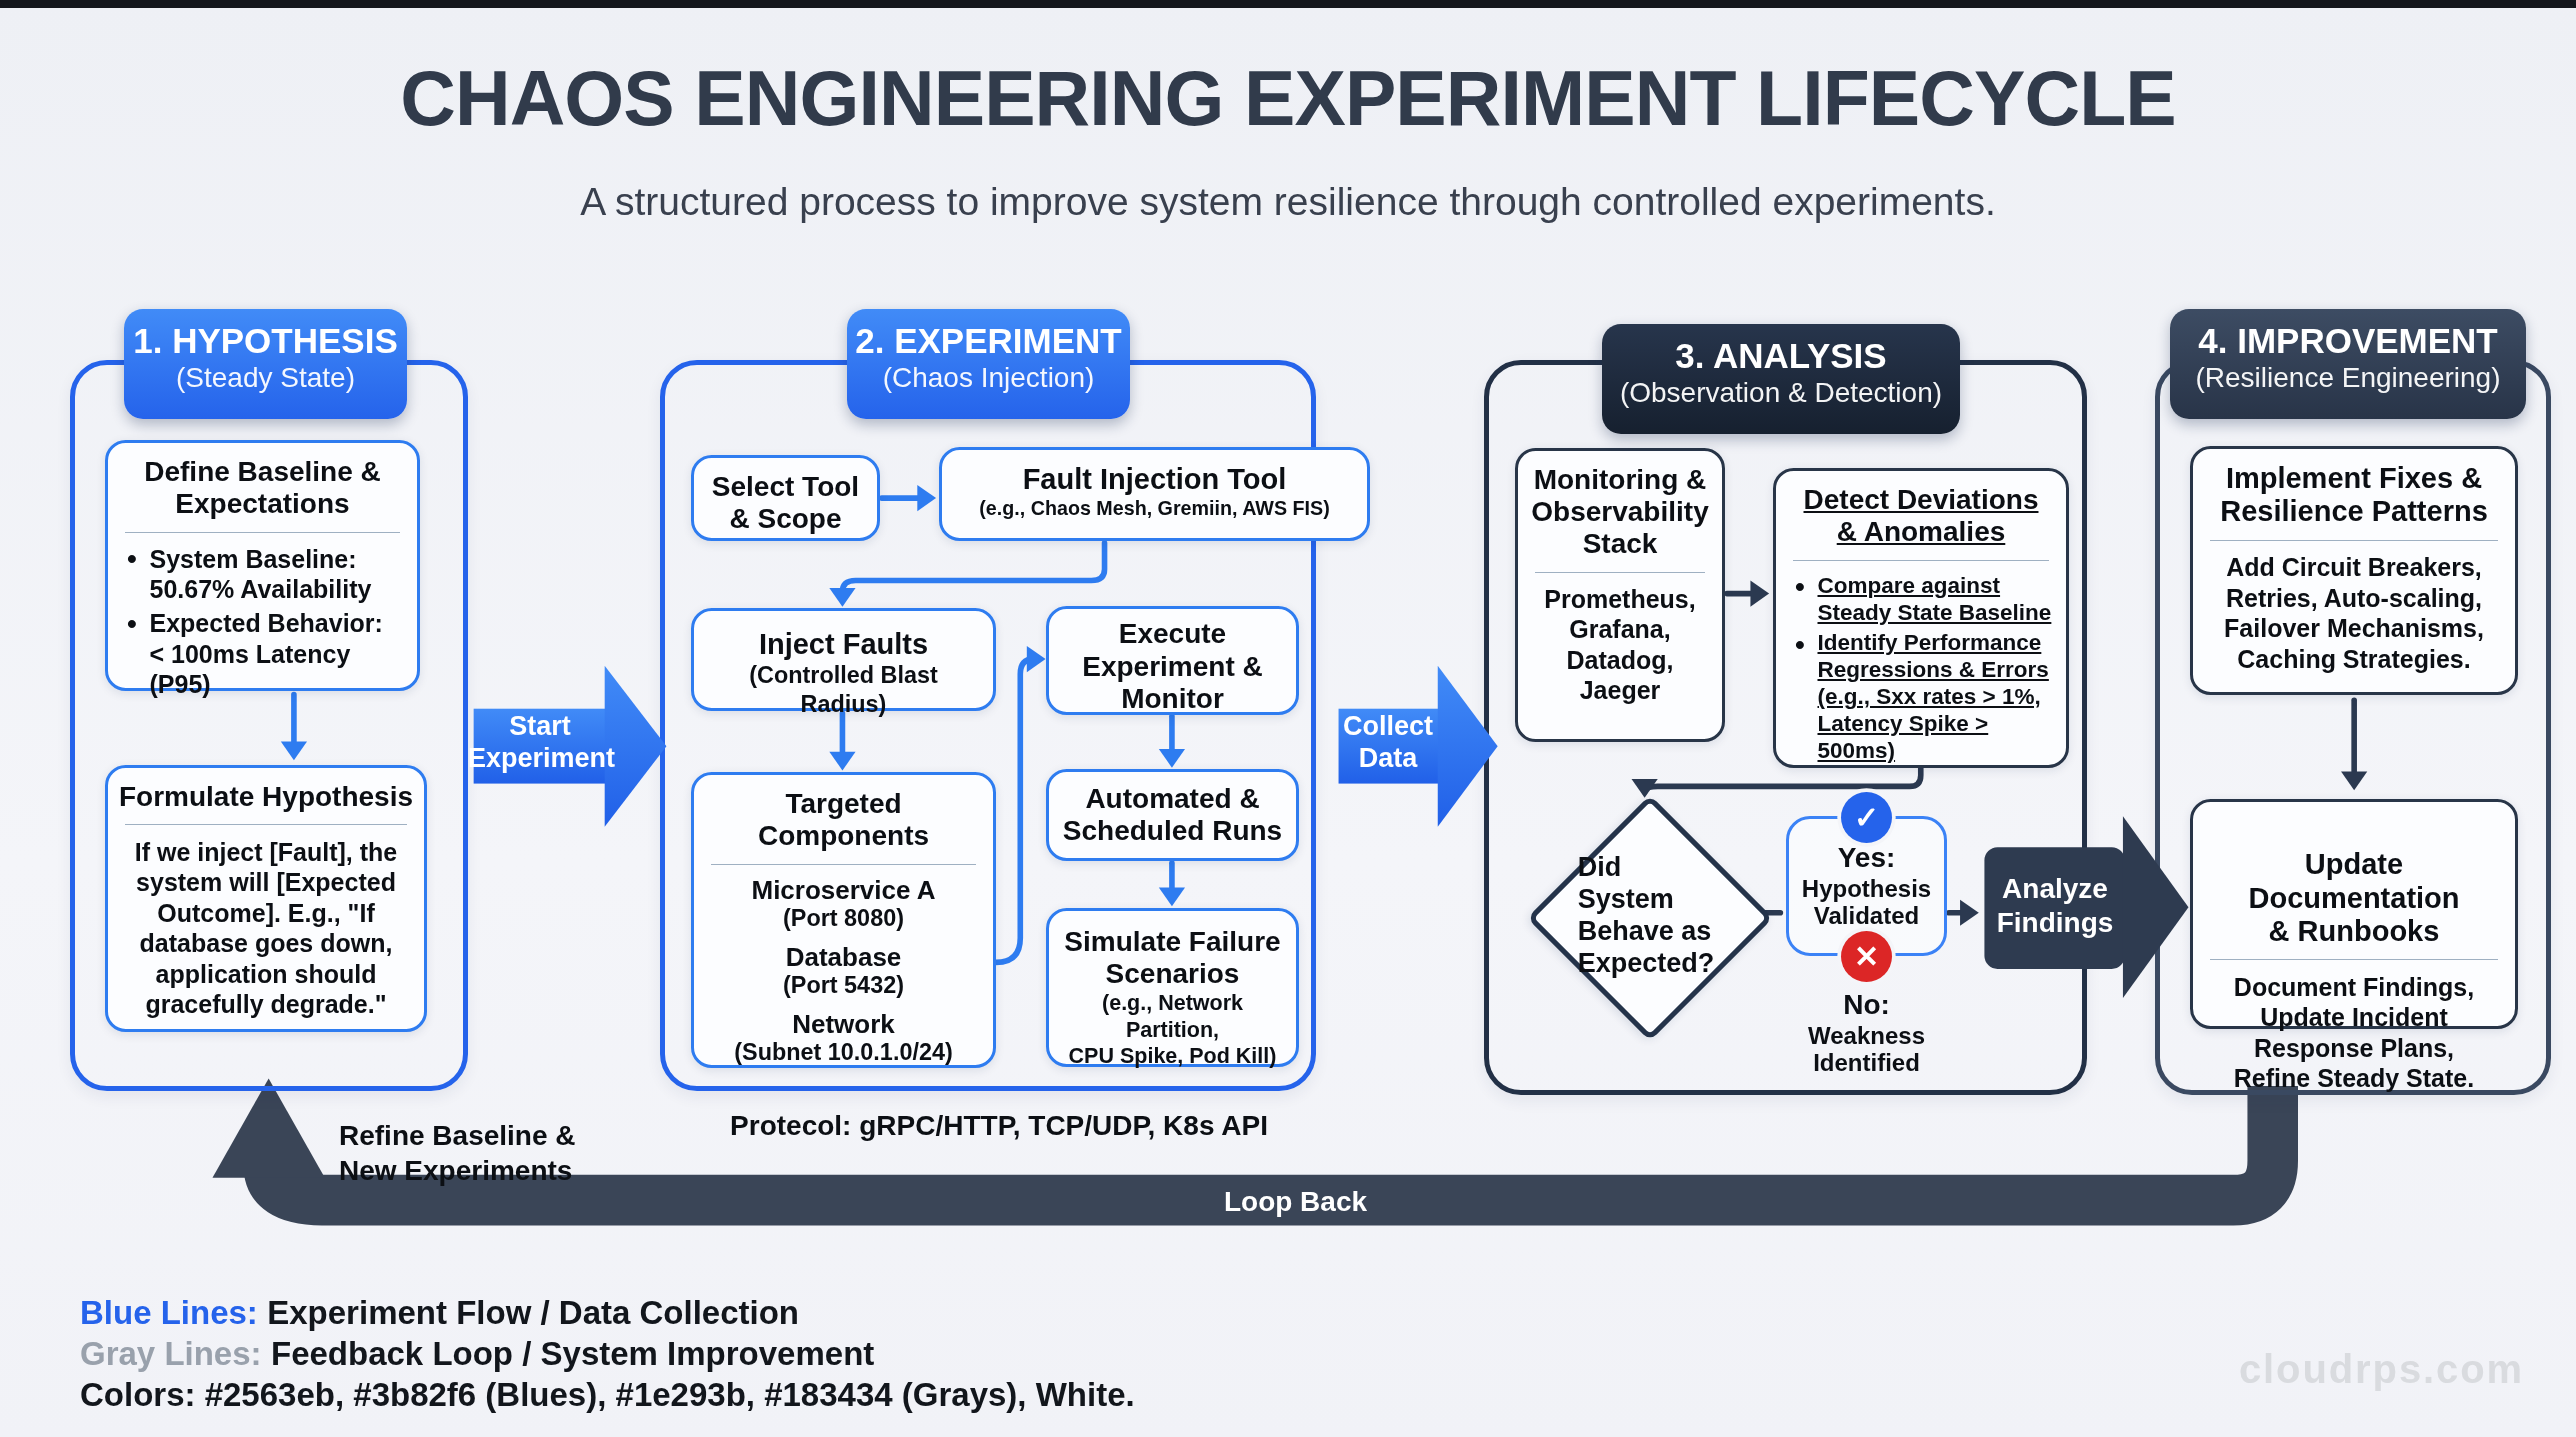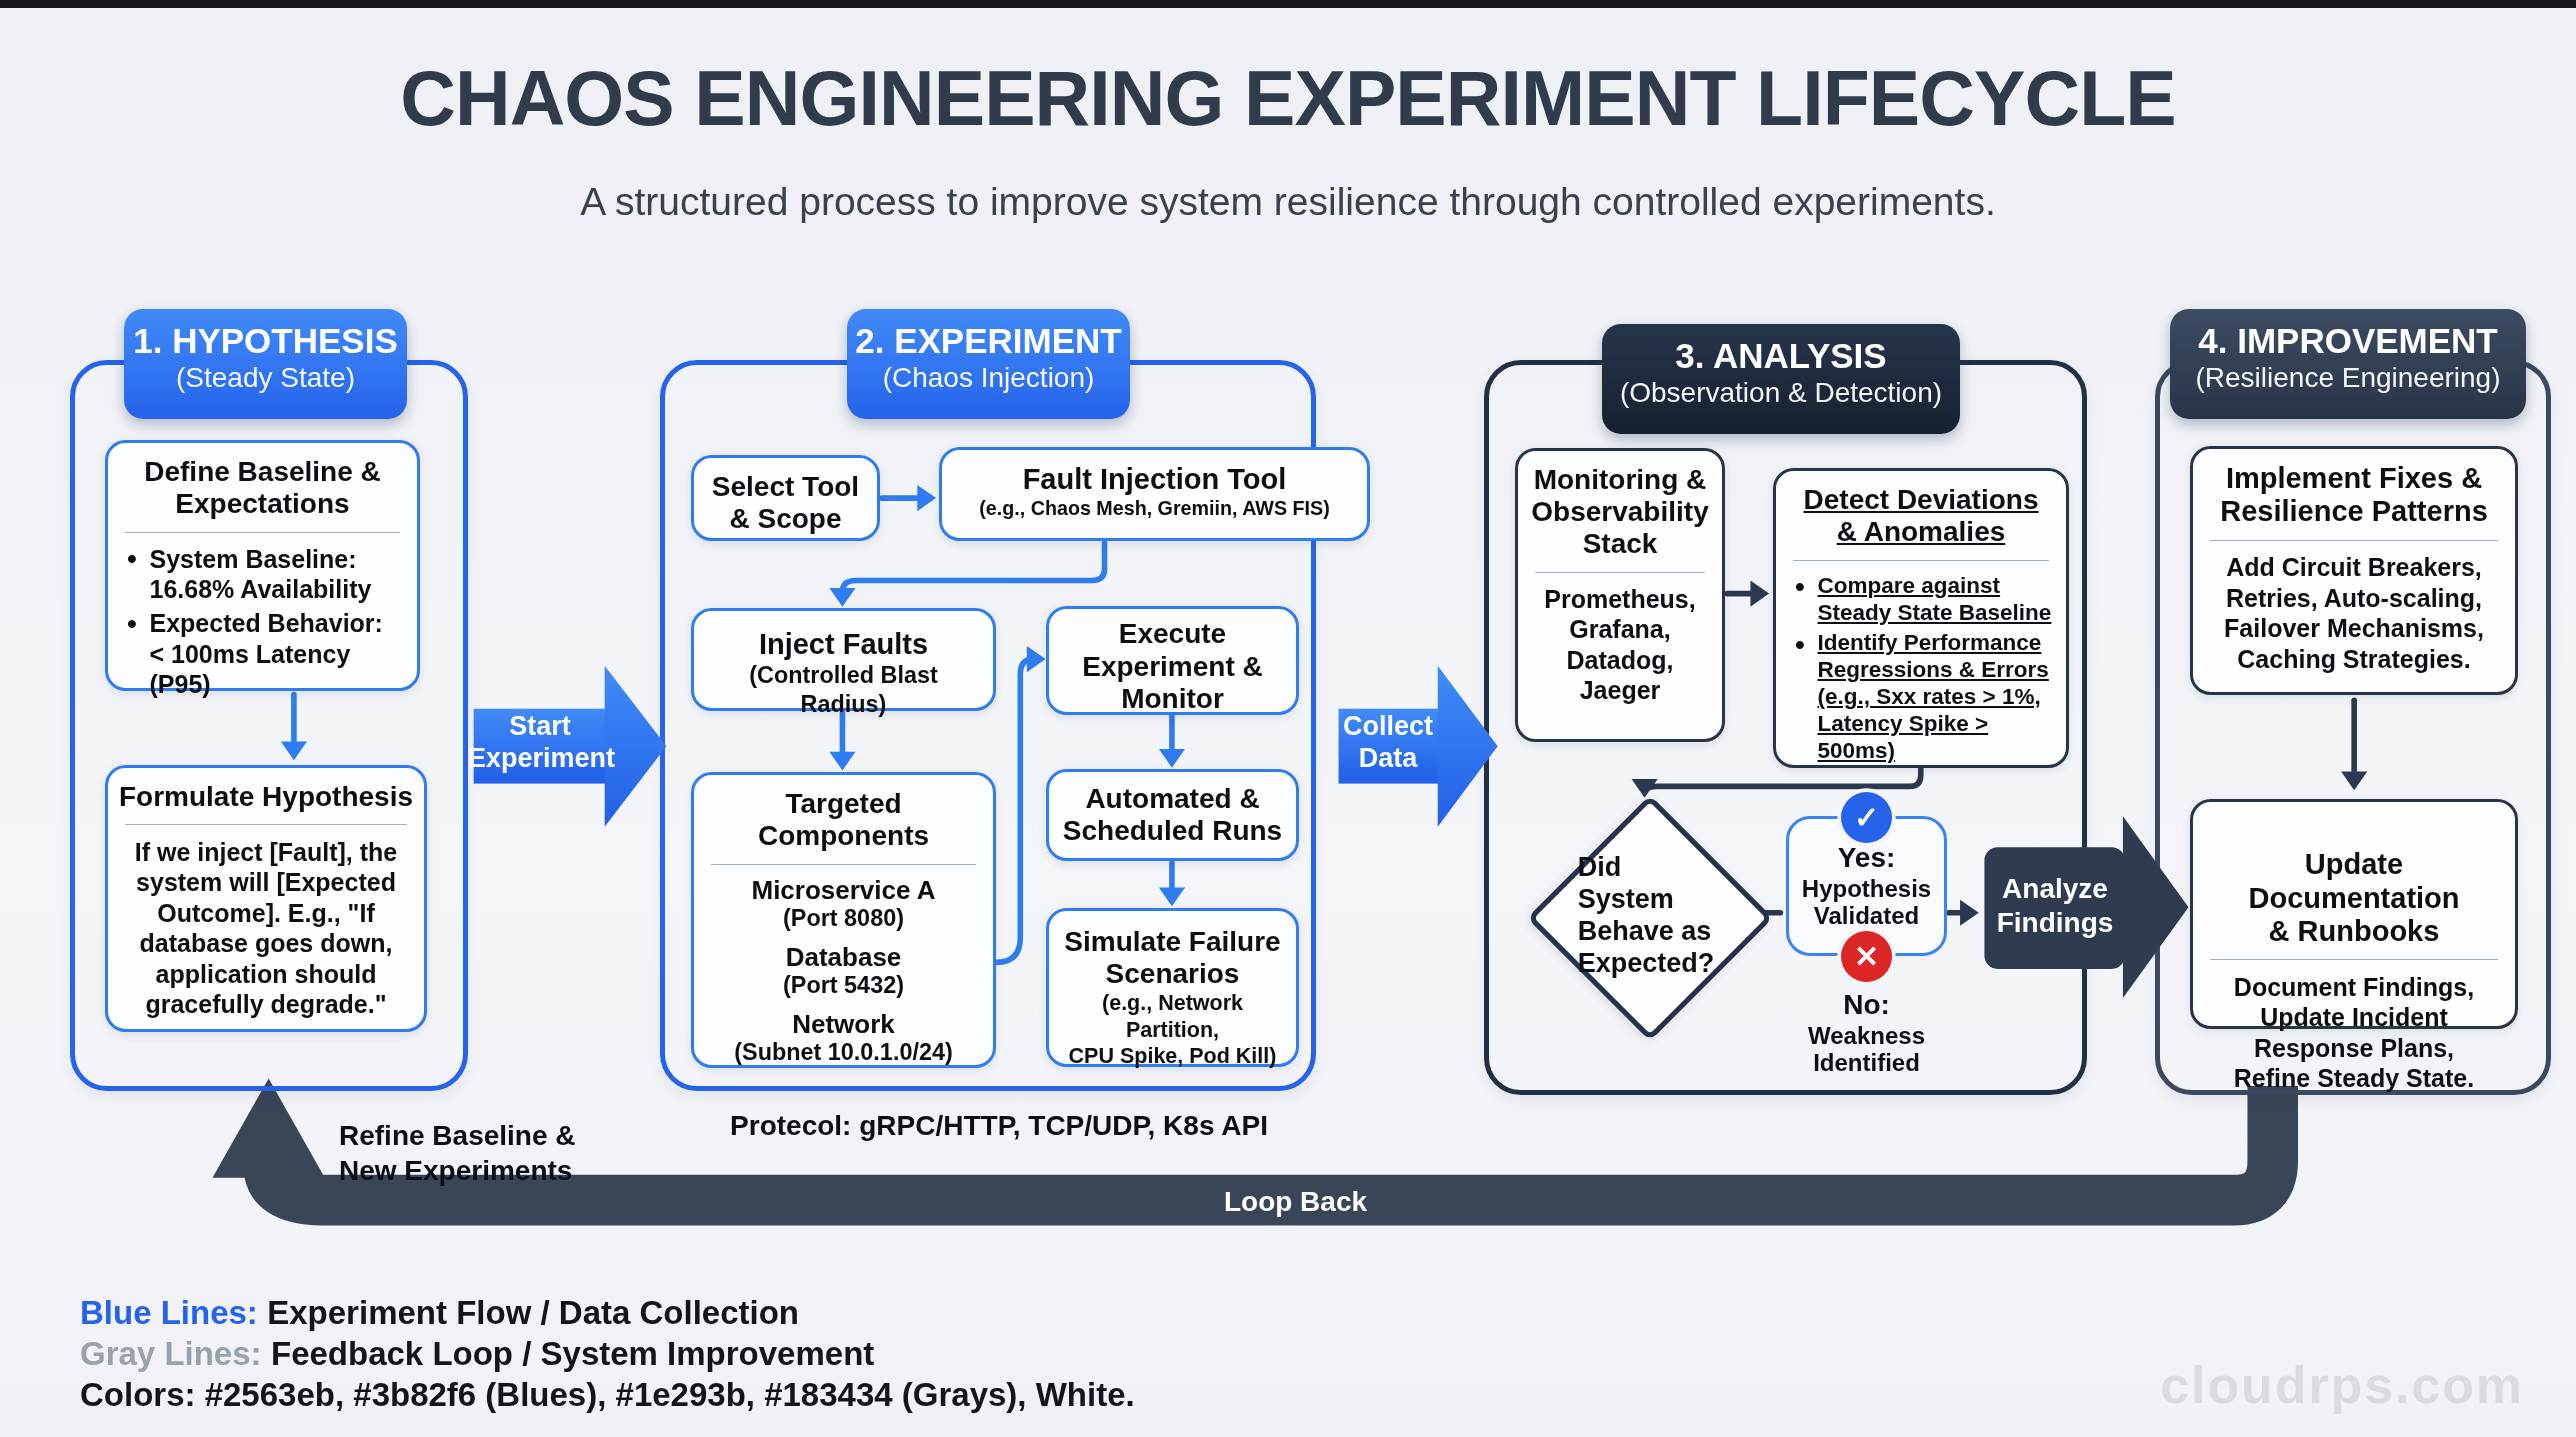--- a/index.html
+++ b/index.html
@@ -59,21 +59,21 @@
   .yn-label{font-size:28px;font-weight:700;line-height:1.2;}
   .yn-text{font-size:24px;font-weight:600;line-height:1.15;}
   .caption{position:absolute;z-index:4;font-size:28px;font-weight:600;text-align:center;}
   .note{position:absolute;z-index:6;font-size:28px;font-weight:600;line-height:1.25;}
   .legend{position:absolute;left:80px;top:1292px;z-index:6;font-size:33px;line-height:41px;}
   .legend .lbl{font-weight:700;}
   .legend .txt{font-weight:600;color:#12161c;margin-left:9.4px;}
   .legend .lbl.blue{color:#2563eb;}
   .legend .lbl.gray{color:#99a1ac;}
   .legend .solo{font-weight:600;color:#12161c;}
-  .watermark{position:absolute;right:52px;bottom:23px;z-index:6;font-size:52px;
+  .watermark{position:absolute;right:52px;bottom:46px;z-index:6;font-size:40px;
     font-weight:600;color:#d9dbdf;letter-spacing:1.9px;}
 </style>
 </head>
 <body>
 
 <div id="stage">
   <div class="topbar"></div>
 
   <div class="main-title">CHAOS ENGINEERING EXPERIMENT LIFECYCLE</div>
   <div class="sub-title">A structured process to improve system resilience through controlled experiments.</div>
@@ -160,21 +160,21 @@
     <div class="t1">4. IMPROVEMENT</div>
     <div class="t2">(Resilience Engineering)</div>
   </div>
 
   <div class="box blue" style="left:105px;top:440px;width:315px;height:251px;">
     <div class="bt pre">Define Baseline &amp;
 Expectations</div>
     <div class="divider"></div>
     <ul class="blist">
       <li class="pre">System Baseline:
-16.68% Availability</li>
+50.67% Availability</li>
       <li class="pre">Expected Behavior:
 &lt; 100ms Latency (P95)</li>
     </ul>
   </div>
   <div class="box blue" style="left:105px;top:765px;width:322px;height:267px;">
     <div class="bt">Formulate Hypothesis</div>
     <div class="divider"></div>
     <div class="body-c">If we inject [Fault], the system will [Expected Outcome]. E.g., "If database goes down, application should gracefully degrade."</div>
   </div>
 

